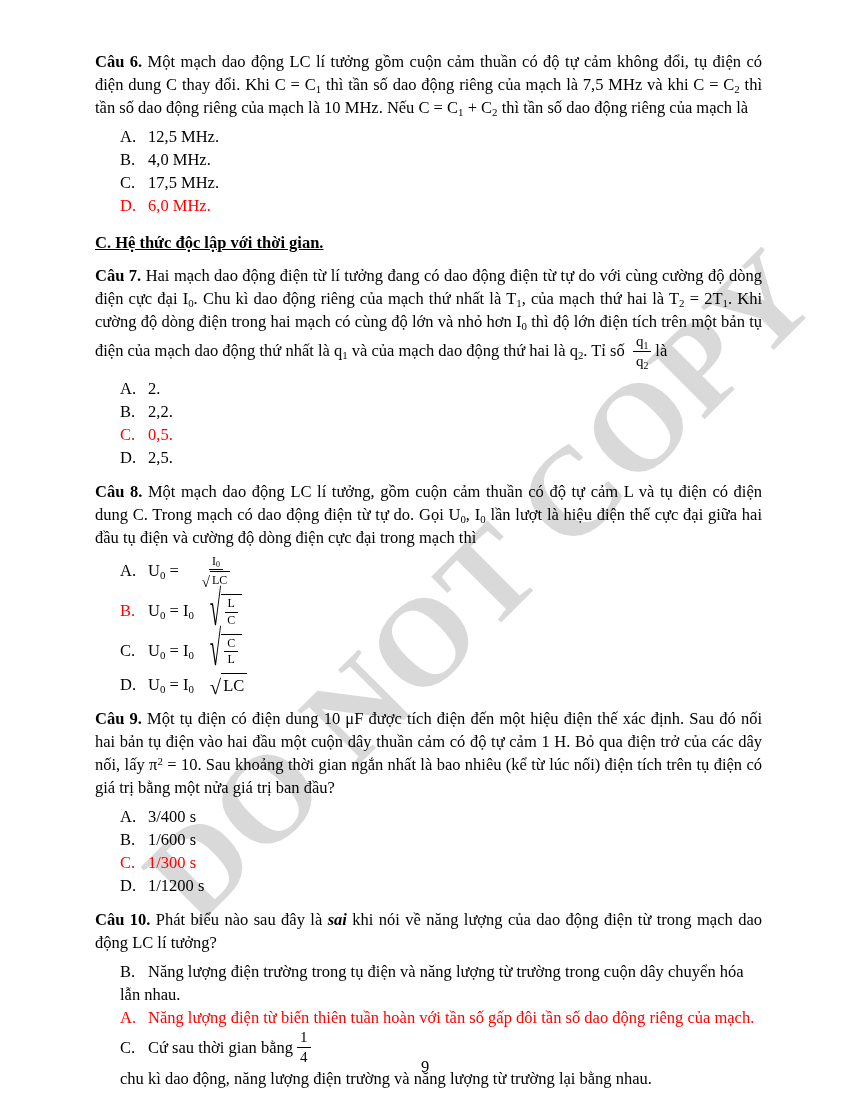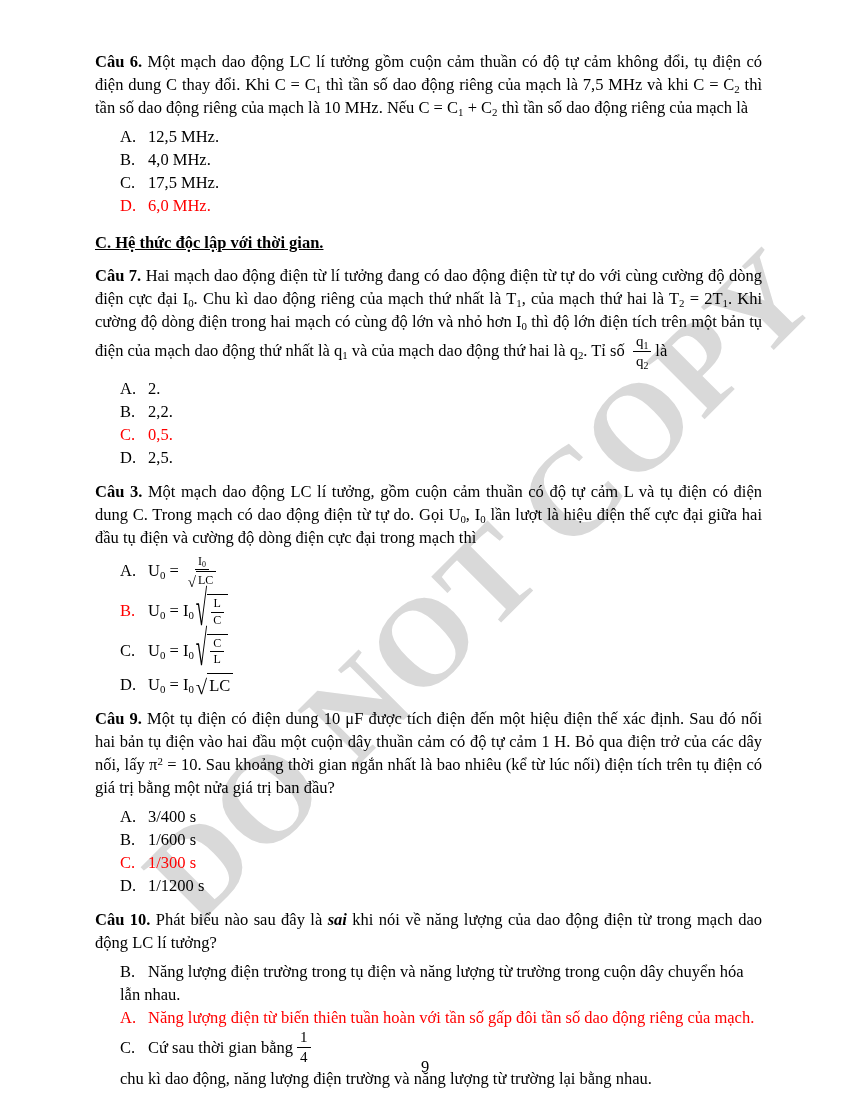--- a/index.html
+++ b/index.html
@@ -45,21 +45,21 @@
   }
   .sqrt.tall .radical{transform:scaleY(2.4) translateY(1px); transform-origin:50% 86%;}
   .sqrt .arg{
     border-top:1.4px solid #000; padding:2px 3px 0 2px;
     display:inline-flex; align-items:center;
   }
   .sqrt .arg .frac{margin:0 1px;}
   
   .fopt{display:flex; align-items:center; padding-left:25px; margin:6px 0; line-height:1.2;}
   .fopt .letter{display:inline-block; min-width:28px;}
-  .fopt .math{display:inline-flex; align-items:center; gap:2px;}
+  .fopt .math{display:inline-flex; align-items:center; gap:16px;}
   .fopt .frac{font-size:12px;}
   .inline-frac-row{display:flex; align-items:center; flex-wrap:wrap;}
   .inline-frac-row .seg{white-space:pre-wrap;}
   .pagenum{
     position:absolute; left:0; right:0; top:1055px; z-index:1;
     text-align:center; line-height:23px;
   }
 </style>
 </head>
 <body>
@@ -89,21 +89,21 @@
           </span><span>là</span></p>
       <ul class="opts">
         <li class="opt"><span class="letter">A.</span><span>2.</span></li>
         <li class="opt"><span class="letter">B.</span><span>2,2.</span></li>
         <li class="opt red"><span class="letter">C.</span><span>0,5.</span></li>
         <li class="opt"><span class="letter">D.</span><span>2,5.</span></li>
       </ul>
     </div>
 
     <div class="block">
-      <p class="stem"><span class="qlabel">Câu 3.</span><span>  Một mạch dao động LC lí tưởng, gồm cuộn cảm thuần có độ tự cảm L và tụ điện có điện dung C. Trong mạch có dao động điện từ tự do. Gọi U<sub>0</sub>, I<sub>0</sub> lần lượt là hiệu điện thế cực đại giữa hai đầu tụ điện và cường độ dòng điện cực đại trong mạch thì</span></p>
+      <p class="stem"><span class="qlabel">Câu 8.</span><span>  Một mạch dao động LC lí tưởng, gồm cuộn cảm thuần có độ tự cảm L và tụ điện có điện dung C. Trong mạch có dao động điện từ tự do. Gọi U<sub>0</sub>, I<sub>0</sub> lần lượt là hiệu điện thế cực đại giữa hai đầu tụ điện và cường độ dòng điện cực đại trong mạch thì</span></p>
 
       <div class="fopt">
         <span class="letter">A.</span>
         <span class="math">
           <span>U<sub>0</sub> = </span>
           <span class="frac">
             <span class="num">I<sub>0</sub></span>
             <span class="den"><span class="sqrt">
                   <span class="radical">√</span>
                   <span class="arg">LC</span>

